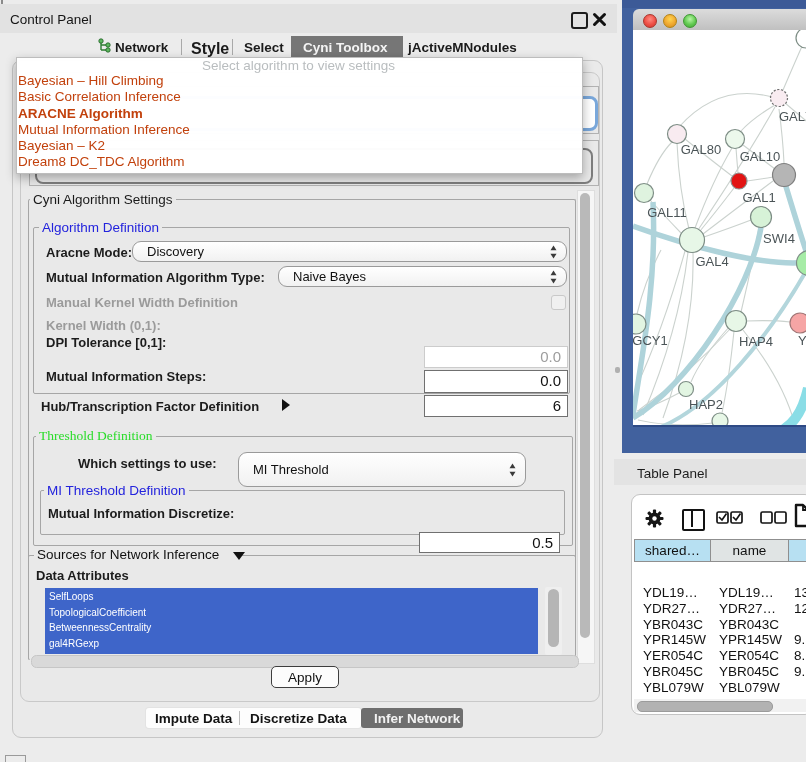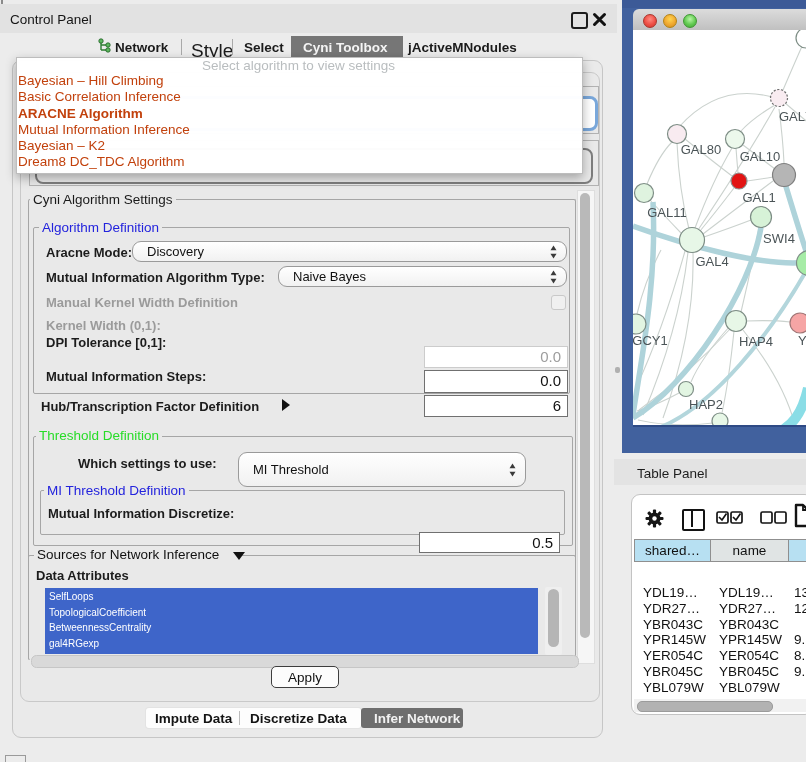--- a/index.html
+++ b/index.html
@@ -26,21 +26,21 @@
 </svg>
 
 <svg class="ab" style="left:97px;top:38px;" width="15" height="16" viewBox="0 0 15 16">
  <path d="M4 3 L4 12 M4 7 L10 7 M4 12 L10 12" stroke="#2e7d32" stroke-width="1.4" fill="none"></path>
  <circle cx="4" cy="3" r="2.2" fill="#5fb760" stroke="#1b5e20" stroke-width="0.8"></circle>
  <circle cx="11" cy="7" r="2.2" fill="#5fb760" stroke="#1b5e20" stroke-width="0.8"></circle>
  <circle cx="11" cy="12" r="2.2" fill="#5fb760" stroke="#1b5e20" stroke-width="0.8"></circle>
 </svg>
 <div class="ab" style="left:115px;top:40px;font-size:13.5px;font-weight:bold;color:#1b1b1b;">Network</div>
 <div class="ab" style="left:181px;top:39px;width:1px;height:16px;background:#a9a9a9;"></div>
-<div class="ab" style="left:191px;top:40px;font-size:19px;font-weight:normal;color:#1b1b1b;">Style</div>
+<div class="ab" style="left:191px;top:40px;font-size:16px;font-weight:bold;color:#1b1b1b;">Style</div>
 <div class="ab" style="left:232px;top:39px;width:1px;height:16px;background:#a9a9a9;"></div>
 <div class="ab" style="left:244px;top:40px;font-size:13.5px;font-weight:bold;color:#1b1b1b;">Select</div>
 <div class="ab" style="left:291px;top:36px;width:112px;height:22px;background:#767676;"></div>
 <div class="ab" style="left:303px;top:40px;font-size:13.5px;font-weight:bold;color:#f4f4f4;">Cyni Toolbox</div>
 <div class="ab" style="left:408px;top:40px;font-size:13.5px;font-weight:bold;color:#1b1b1b;">jActiveMNodules</div>
 
 <div class="ab" style="left:12px;top:60px;width:589px;height:676px;background:#eaeaea;border:1px solid #c6c6c6;border-radius:9px;"></div>
 <div class="ab" style="left:20px;top:72px;width:578px;height:628px;background:#e9e9e9;border:1px solid #c9c9c9;border-radius:9px;"></div>
 
 <div class="ab" style="left:29px;top:86px;width:568px;height:46px;border:1px solid #b2b2b2;background:#e9e9e9;"></div>
@@ -78,21 +78,21 @@
 <div class="ab fld" style="left:424px;top:316px;width:144px;height:22px;border:1px solid #cccccc;color:#9d9d9d;">0.0</div>
 <div class="ab lbl" style="left:46px;top:335px;">DPI Tolerance [0,1]:</div>
 <div class="ab fld" style="left:424px;top:340px;width:144px;height:23px;border:1.5px solid #707070;">0.0</div>
 <div class="ab lbl" style="left:46px;top:369px;">Mutual Information Steps:</div>
 <div class="ab fld" style="left:424px;top:365px;width:144px;height:22px;border:1.5px solid #707070;">6</div>
 
 <div class="ab lbl" style="left:41px;top:399px;">Hub/Transcription Factor Definition</div>
 <div class="ab" style="left:282px;top:399px;width:0;height:0;border-left:8px solid #111;border-top:6px solid transparent;border-bottom:6px solid transparent;"></div>
 
 <div class="ab grp" style="left:33px;top:436px;width:538px;height:108px;"></div>
-<div class="ab gtitle" style="left:36px;top:429px;color:#28dc28;">Threshold Definition</div>
+<div class="ab gtitle" style="left:36px;top:429px;color:#28dc28;font-family:Liberation Serif, serif;">Threshold Definition</div>
 <div class="ab lbl" style="left:78px;top:456px;">Which settings to use:</div>
 <div class="ab combo" style="left:238px;top:452px;width:288px;height:35px;">MI Threshold
  <svg class="arr" viewBox="0 0 7 14">
       <path d="M0.5 5.2 L3.5 0.5 L6.5 5.2 Z" fill="#3a3a3a"></path>
       <path d="M0.5 8.8 L3.5 13.5 L6.5 8.8 Z" fill="#3a3a3a"></path>
     </svg>
 </div>
 <div class="ab grp" style="left:40px;top:490px;width:523px;height:43px;"></div>
 <div class="ab gtitle" style="left:44px;top:484px;color:#2323dd;">MI Threshold Definition</div>
 <div class="ab lbl" style="left:48px;top:506px;">Mutual Information Discretize:</div>

